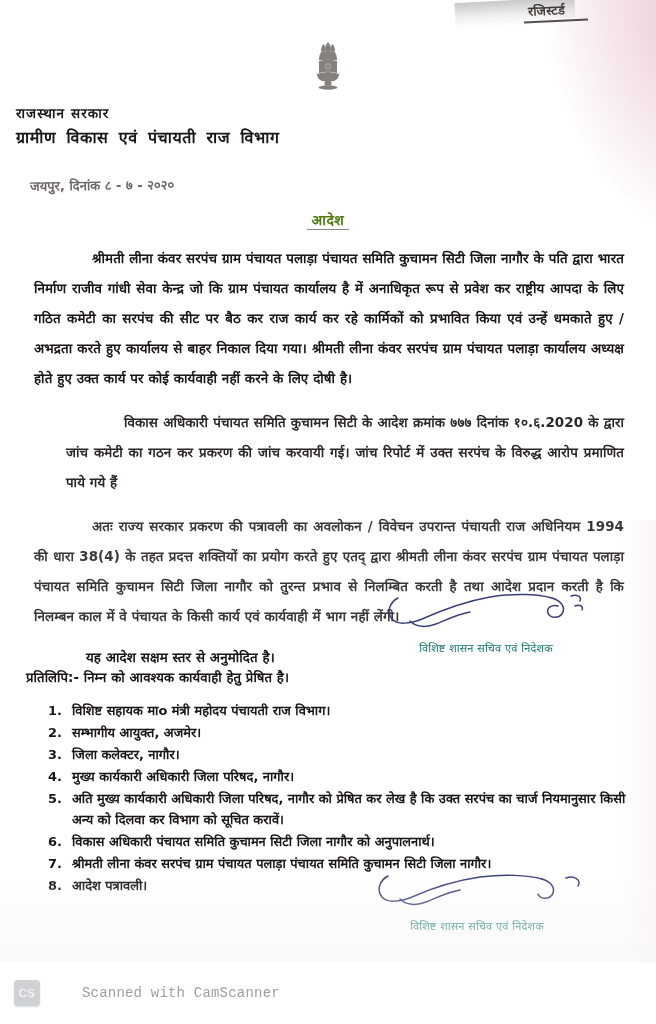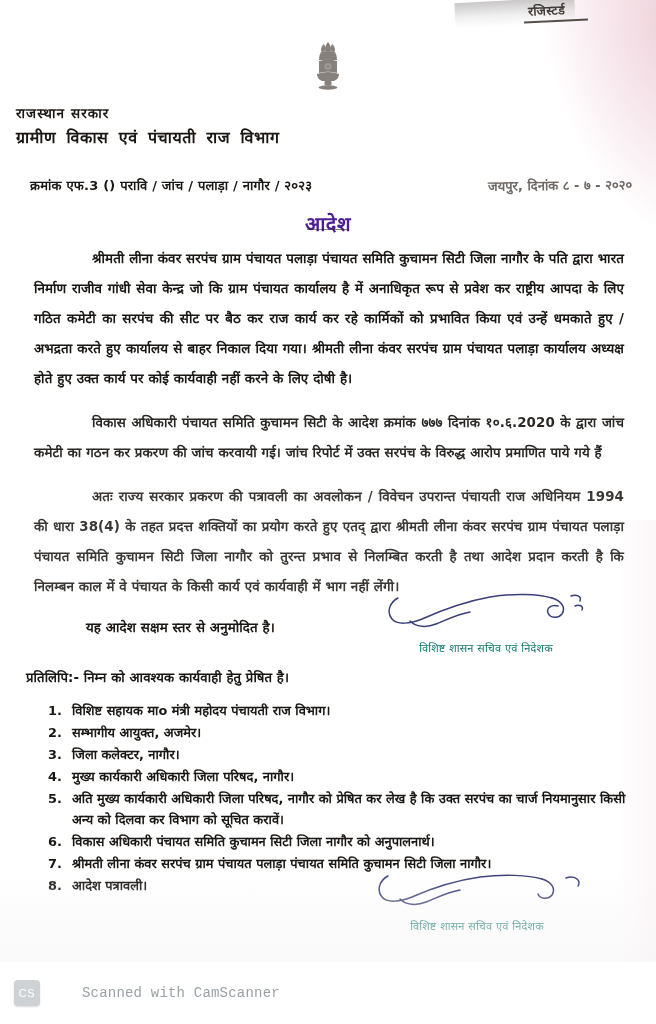--- a/index.html
+++ b/index.html
@@ -131,23 +131,23 @@
     opacity: 0.75;
     transform: rotate(-0.6deg);
   }
 
   
   .order-title {
     position: absolute;
     top: 210px;
     width: 100%;
     text-align: center;
-    font-size: 20px;
-    font-weight: 700;
-    color: #4c1d95;
+    font-size: 14px;
+    font-weight: 700;
+    color: #4d7c0f;
     letter-spacing: 0.5px;
   }
   .order-title-rule {
     position: absolute;
     top: 229px;
     left: 50%;
     transform: translateX(-50%);
     width: 42px;
     height: 1px;
     background: #2a2520;
@@ -164,21 +164,21 @@
   .para {
     font-size: 13.4px;
     line-height: 30px;
     text-align: justify;
     text-indent: 58px;
     color: #1b1714;
     margin: 0 0 14px 0;
     font-weight: 600;
     letter-spacing: 0.1px;
   }
-  .para.fade-a { opacity: 0.93; }
+  .para.fade-a { opacity: 0.93; margin-left: 32px; }
   .para.fade-b { opacity: 0.86; }
 
   .approval {
     font-size: 13.4px;
     font-weight: 600;
     color: #1b1714;
     margin: 16px 0 0 52px;
     letter-spacing: 0.1px;
   }
 
@@ -304,21 +304,20 @@
       <path d="M11 22 Q11 16 14 13 L18 14 L18 22 Z"></path>
       <path d="M29 22 Q29 16 26 13 L22 14 L22 22 Z"></path>
       <rect x="17.5" y="11" width="5" height="11" rx="1.4"></rect>
     </g>
   </svg>
 
   <div class="hdr hdr-gov">राजस्थान सरकार</div>
   <div class="hdr hdr-dept">ग्रामीण विकास एवं पंचायती राज विभाग</div>
 
   <div class="refline">
-    <div class="ref-no">क्रमांक एफ.3 () परावि / जांच / पलाड़ा / नागौर / २०२३</div>
     <div class="ref-date">जयपुर, दिनांक ८ - ७ - २०२०</div>
   </div>
 
   <div class="order-title">आदेश</div>
   <div class="order-title-rule"></div>
 
   <div class="body">
     <p class="para">श्रीमती लीना कंवर सरपंच ग्राम पंचायत पलाड़ा पंचायत समिति कुचामन सिटी जिला नागौर के पति द्वारा भारत निर्माण राजीव गांधी सेवा केन्द्र जो कि ग्राम पंचायत कार्यालय है में अनाधिकृत रूप से प्रवेश कर राष्ट्रीय आपदा के लिए गठित कमेटी का सरपंच की सीट पर बैठ कर राज कार्य कर रहे कार्मिकों को प्रभावित किया एवं उन्हें धमकाते हुए / अभद्रता करते हुए कार्यालय से बाहर निकाल दिया गया। श्रीमती लीना कंवर सरपंच ग्राम पंचायत पलाड़ा कार्यालय अध्यक्ष होते हुए उक्त कार्य पर कोई कार्यवाही नहीं करने के लिए दोषी है।</p>
     <p class="para fade-a">विकास अधिकारी पंचायत समिति कुचामन सिटी के आदेश क्रमांक ७७७ दिनांक १०.६.2020 के द्वारा जांच कमेटी का गठन कर प्रकरण की जांच करवायी गई। जांच रिपोर्ट में उक्त सरपंच के विरुद्ध आरोप प्रमाणित पाये गये हैं</p>
     <p class="para fade-b">अतः राज्य सरकार प्रकरण की पत्रावली का अवलोकन / विवेचन उपरान्त पंचायती राज अधिनियम 1994 की धारा 38(4) के तहत प्रदत्त शक्तियों का प्रयोग करते हुए एतद् द्वारा श्रीमती लीना कंवर सरपंच ग्राम पंचायत पलाड़ा पंचायत समिति कुचामन सिटी जिला नागौर को तुरन्त प्रभाव से निलम्बित करती है तथा आदेश प्रदान करती है कि निलम्बन काल में वे पंचायत के किसी कार्य एवं कार्यवाही में भाग नहीं लेंगी।</p>

